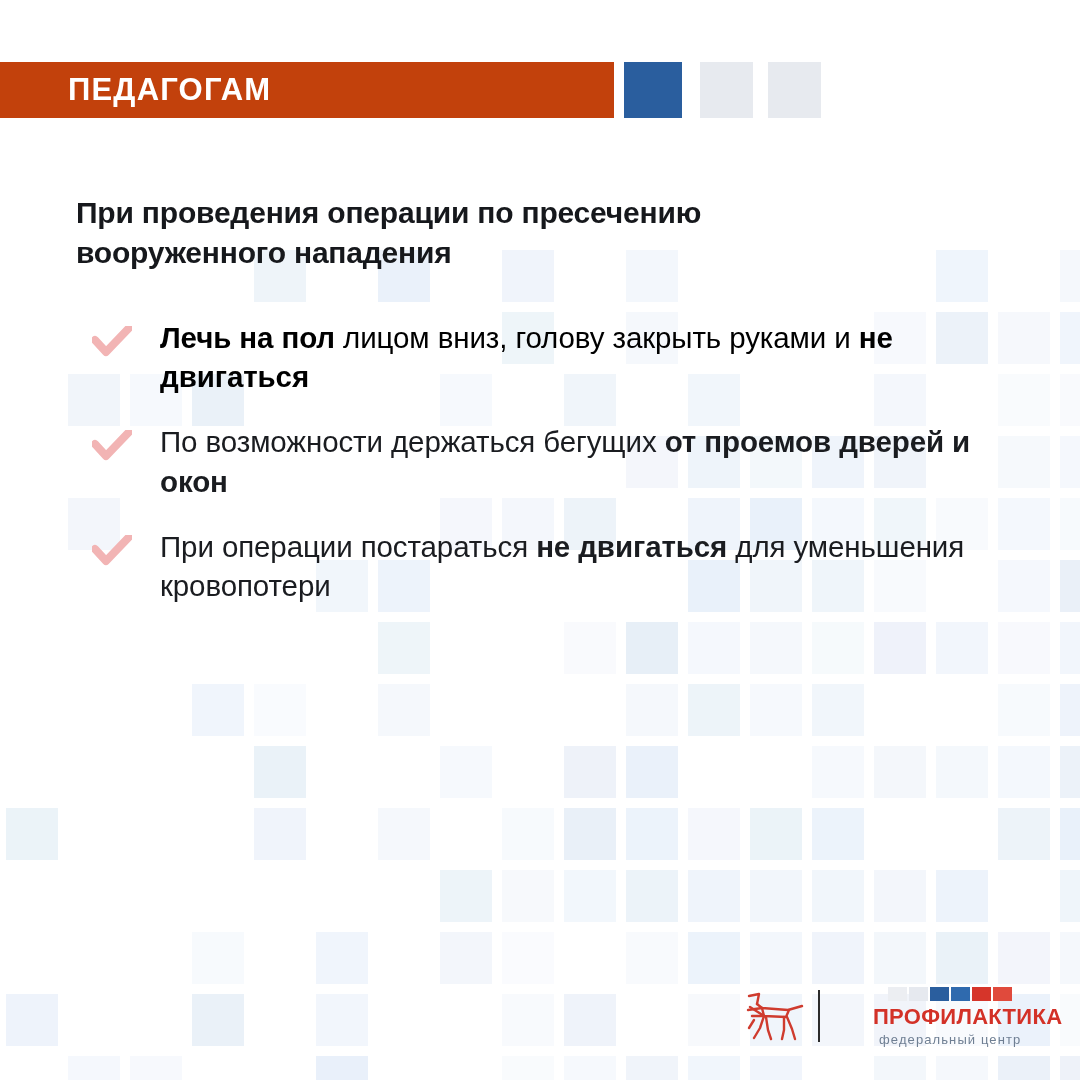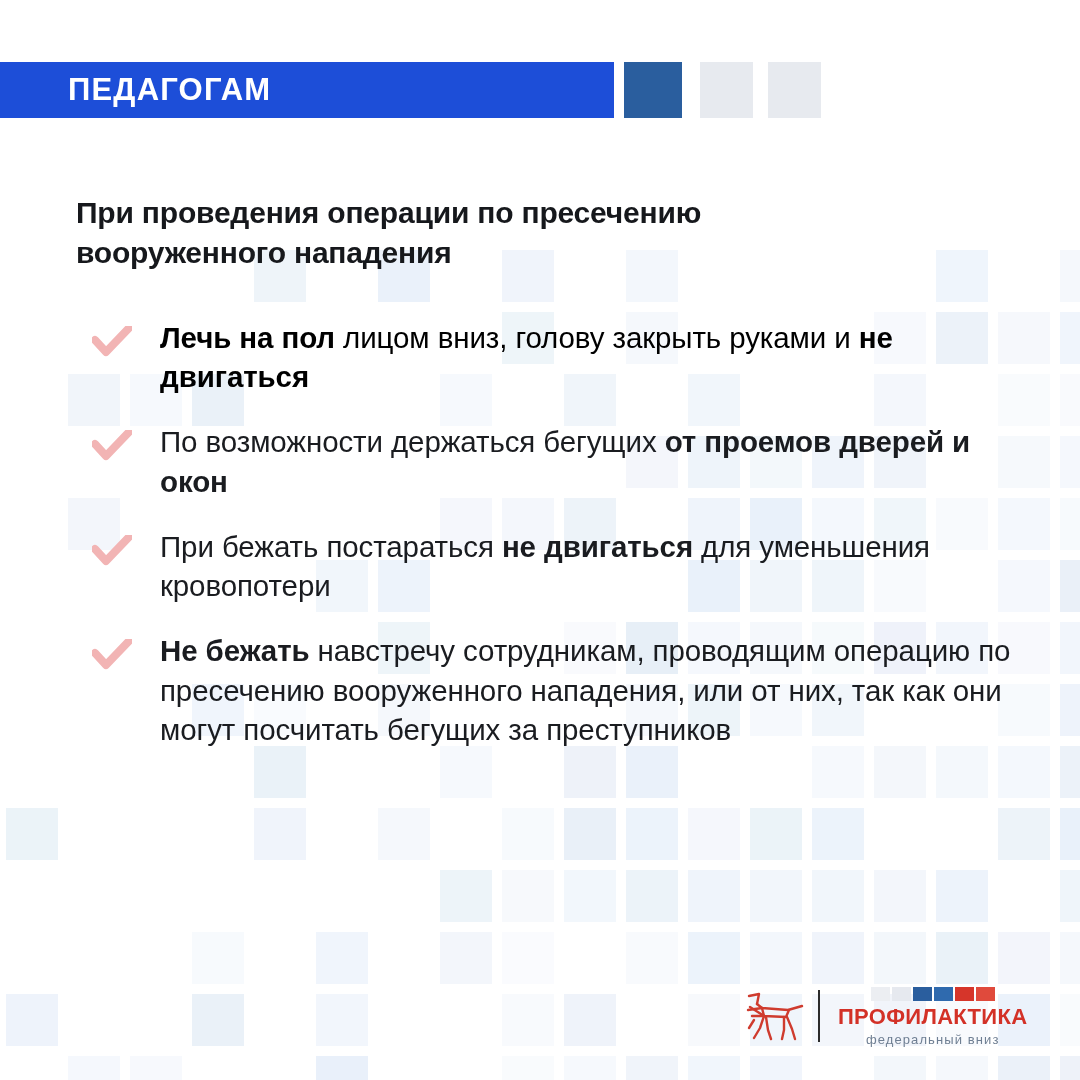--- a/index.html
+++ b/index.html
@@ -297,21 +297,21 @@
         <rect x="688" y="1056" width="52" height="52" fill="#e8f0fa" opacity="0.60"></rect>
         <rect x="750" y="1056" width="52" height="52" fill="#eef3fb" opacity="0.80"></rect>
         <rect x="874" y="1056" width="52" height="52" fill="#e6eef7" opacity="0.48"></rect>
         <rect x="936" y="1056" width="52" height="52" fill="#e6eef7" opacity="0.41"></rect>
         <rect x="998" y="1056" width="52" height="52" fill="#e6eef7" opacity="0.81"></rect>
         <rect x="1060" y="1056" width="52" height="52" fill="#edf1f9" opacity="0.95"></rect>
       </g>
   </svg>
 
   <div id="header">
-    <div id="header-bar" style="background: #1d4ed8;">
+    <div id="header-bar" style="background: #c2410c;">
       <span id="header-title">ПЕДАГОГАМ</span>
     </div>
     <div id="hb-1" class="header-block blue" style="background: rgb(42, 94, 158);"></div>
     <div id="hb-2" class="header-block grey" style="background: rgb(231, 234, 239);"></div>
     <div id="hb-3" class="header-block grey" style="background: rgb(231, 234, 239);"></div>
   </div>
 
   <div id="content">
     <div id="intro">При проведения операции по пресечению вооруженного нападения</div>
     <div id="bullets">
@@ -324,27 +324,21 @@
         <div class="bullet">
           <svg class="check-icon" viewBox="0 0 40 32">
             <path d="M3 14 L14 26 L37 2" fill="none" stroke="#f2b4b4" stroke-width="8" stroke-linecap="round" stroke-linejoin="round"></path>
           </svg>
           <span class="bullet-text" style="color: rgb(26, 28, 32);"><span>По возможности держаться бегущих </span><b>от проемов дверей и окон</b></span>
         </div>
         <div class="bullet">
           <svg class="check-icon" viewBox="0 0 40 32">
             <path d="M3 14 L14 26 L37 2" fill="none" stroke="#f2b4b4" stroke-width="8" stroke-linecap="round" stroke-linejoin="round"></path>
           </svg>
-          <span class="bullet-text" style="color: rgb(26, 28, 32);"><span>При бежать постараться </span><b>не двигаться</b><span> для уменьшения кровопотери</span></span>
-        </div>
-        <div class="bullet">
-          <svg class="check-icon" viewBox="0 0 40 32">
-            <path d="M3 14 L14 26 L37 2" fill="none" stroke="#f2b4b4" stroke-width="8" stroke-linecap="round" stroke-linejoin="round"></path>
-          </svg>
-          <span class="bullet-text" style="color: rgb(26, 28, 32);"><b>Не бежать</b><span> навстречу сотрудникам, проводящим операцию по пресечению вооруженного нападения, или от них, так как они могут посчитать бегущих за преступников</span></span>
+          <span class="bullet-text" style="color: rgb(26, 28, 32);"><span>При операции постараться </span><b>не двигаться</b><span> для уменьшения кровопотери</span></span>
         </div>
       </div>
   </div>
 
   <div id="logo">
     <svg id="logo-mark" viewBox="0 0 72 60">
       <g fill="none" stroke="#cf3b2e" stroke-width="2.4" stroke-linecap="round" stroke-linejoin="round">
         <path d="M9 10 L19 8 L17 18"></path>
         <path d="M17 18 L22 22 L48 24 L62 20"></path>
         <path d="M22 22 L24 30 L46 31 L49 24"></path>
@@ -361,18 +355,18 @@
     <div id="logo-divider"></div>
     <div id="logo-right">
       <div id="logo-squares">
           <span class="logo-sq" style="background: rgb(236, 238, 242);"></span>
           <span class="logo-sq" style="background: rgb(230, 233, 239);"></span>
           <span class="logo-sq" style="background: rgb(42, 94, 158);"></span>
           <span class="logo-sq" style="background: rgb(47, 106, 174);"></span>
           <span class="logo-sq" style="background: rgb(214, 53, 42);"></span>
           <span class="logo-sq" style="background: rgb(224, 74, 60);"></span>
         </div>
-      <div id="logo-name" style="color: rgb(211, 49, 39);">ПРОФИЛАКТИКА</div>
-      <div id="logo-sub">федеральный вниз</div>
+      <div id="logo-name" style="color: rgb(211, 49, 39); margin-left: 35px;">ПРОФИЛАКТИКА</div>
+      <div id="logo-sub">федеральный центр</div>
     </div>
   </div>
 
 </div>
 
 </body></html>

